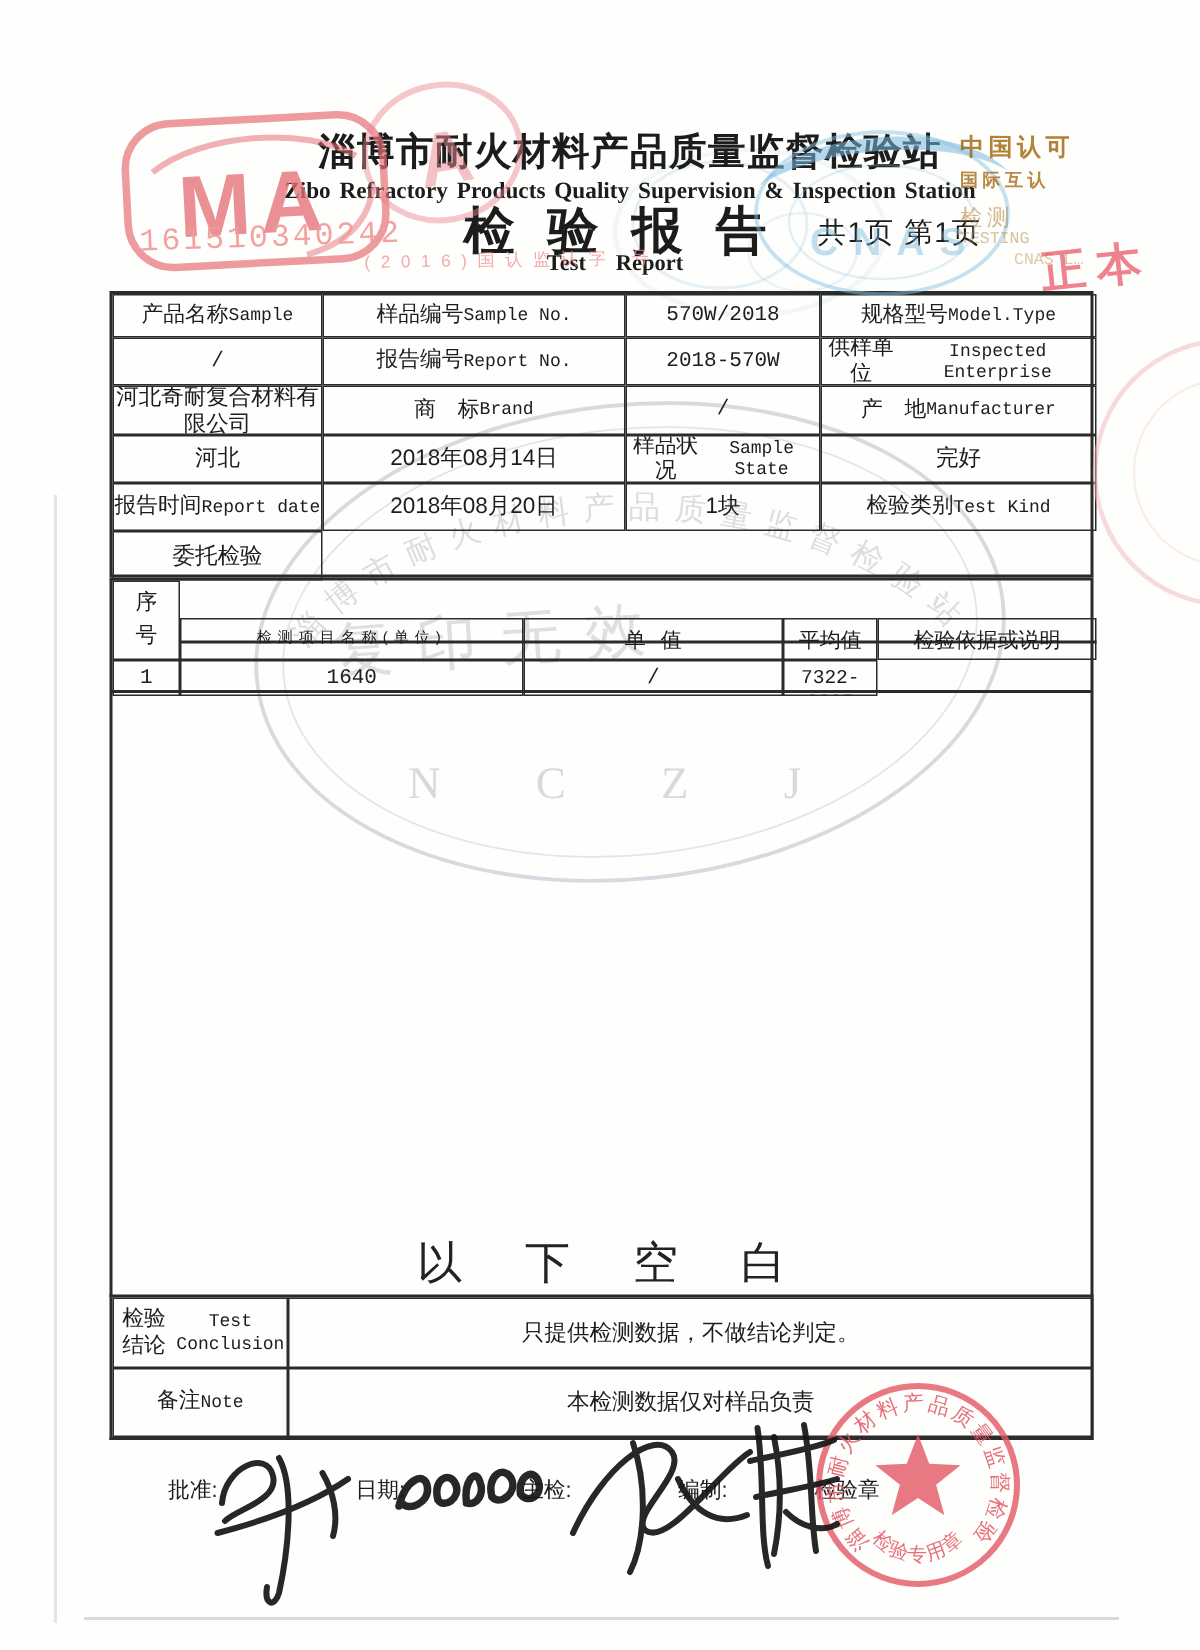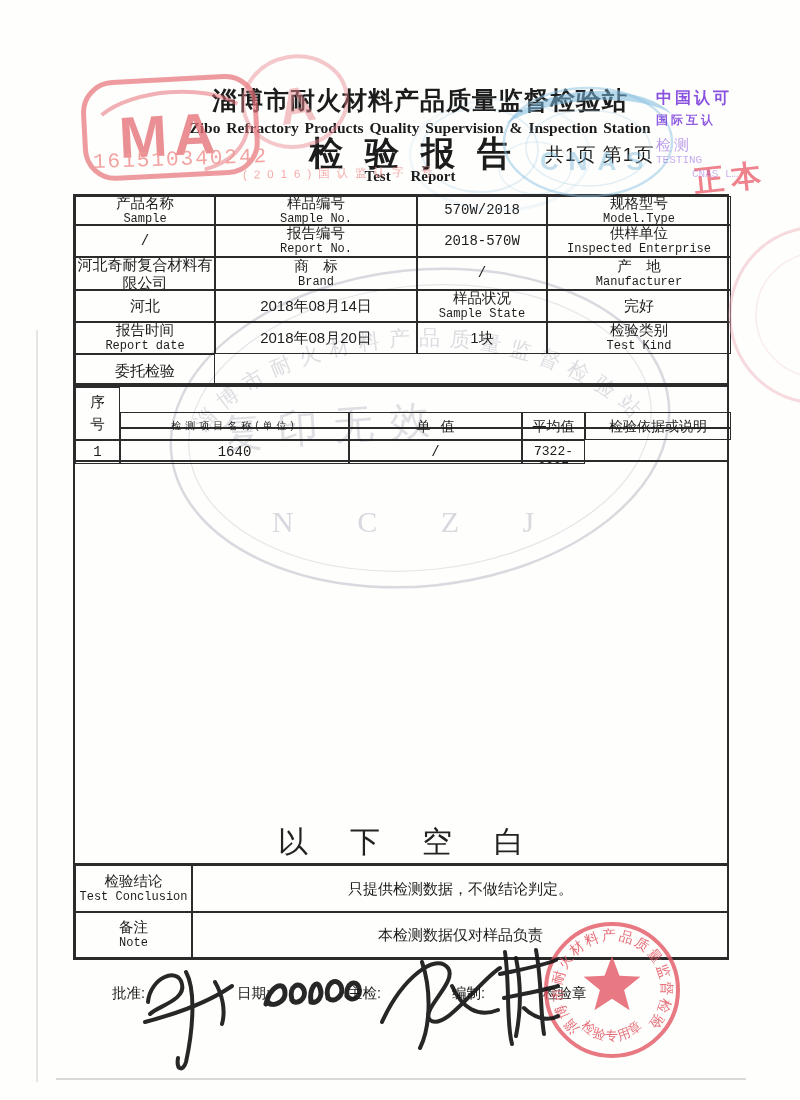--- a/index.html
+++ b/index.html
@@ -32,21 +32,21 @@
   }
   .title-en {
     position:absolute; left:0; top:168px; width:820px; text-align:center;
     font-family:"Liberation Serif", serif; font-size:15px; font-weight:bold;
     word-spacing:16px;
   }
   
   .tbl { position:absolute; display:grid; border:2px solid #2b2b2b; background:transparent; z-index:2; }
   .cell {
     border:1px solid #2b2b2b;
-    display:flex; flex-direction:column; align-items:center; justify-content:center;
+    display:flex; flex-direction:row; align-items:center; justify-content:center;
     text-align:center; line-height:1.18; overflow:hidden;
   }
   .lab-cn { font-size:14.5px; }
   .lab-en { font-family:"Liberation Mono", monospace; font-size:12px; }
   .val-cn { font-size:15px; }
   .val-mono { font-family:"Liberation Mono", monospace; font-size:14px; }
   #info-table { left:73px; top:194px; width:656px; height:191px;
     grid-template-columns:140px 202px 130px 184px;
     grid-template-rows:29px 32px 33px 32px 32px 33px; }
   #result-head { left:73px; top:385px; width:656px; height:77px;
@@ -78,21 +78,21 @@
   .serial-note {
     position:absolute; left:243px; top:166px; z-index:6;
     font-size:11.5px; letter-spacing:7px; color:#ef8f8f; opacity:.75; transform:rotate(-1deg);
     white-space:nowrap;
   }
   .original-stamp {
     position:absolute; left:694px; top:158px; z-index:6;
     font-size:30px; font-weight:bold; letter-spacing:7px; color:#ec6e7a;
     transform:rotate(-6deg); opacity:.85;
   }
-  .cnas-line { position:absolute; left:656px; z-index:6; color:#6d28d9; white-space:nowrap; }
+  .cnas-line { position:absolute; left:640px; z-index:6; color:#a16207; white-space:nowrap; }
   .cnas-l1 { top:88px;  font-size:16px; font-weight:bold; letter-spacing:3px; opacity:.8; }
   .cnas-l2 { top:112px; font-size:12px; font-weight:bold; letter-spacing:3px; opacity:.75; }
   .cnas-l3 { top:136px; font-size:15px; letter-spacing:3px; opacity:.45; }
   .cnas-l4 { top:154px; font-size:11px; font-family:"Liberation Mono", monospace; opacity:.4; }
   .cnas-l5 { top:168px; font-size:11px; font-family:"Liberation Mono", monospace; opacity:.35;margin-left:36px; }
   
   .scan-edge-left { position:absolute; left:36px; top:330px; width:2px; height:752px; background:#d4d4d2; opacity:.6; z-index:1; }
   .scan-edge-bottom { position:absolute; left:56px; top:1078px; width:690px; height:2px; background:#c9c9c7; opacity:.7; z-index:1; }
   svg.overlay { position:absolute; left:0; top:0; z-index:0; pointer-events:none; }
   svg.overlay.top { z-index:5; }

